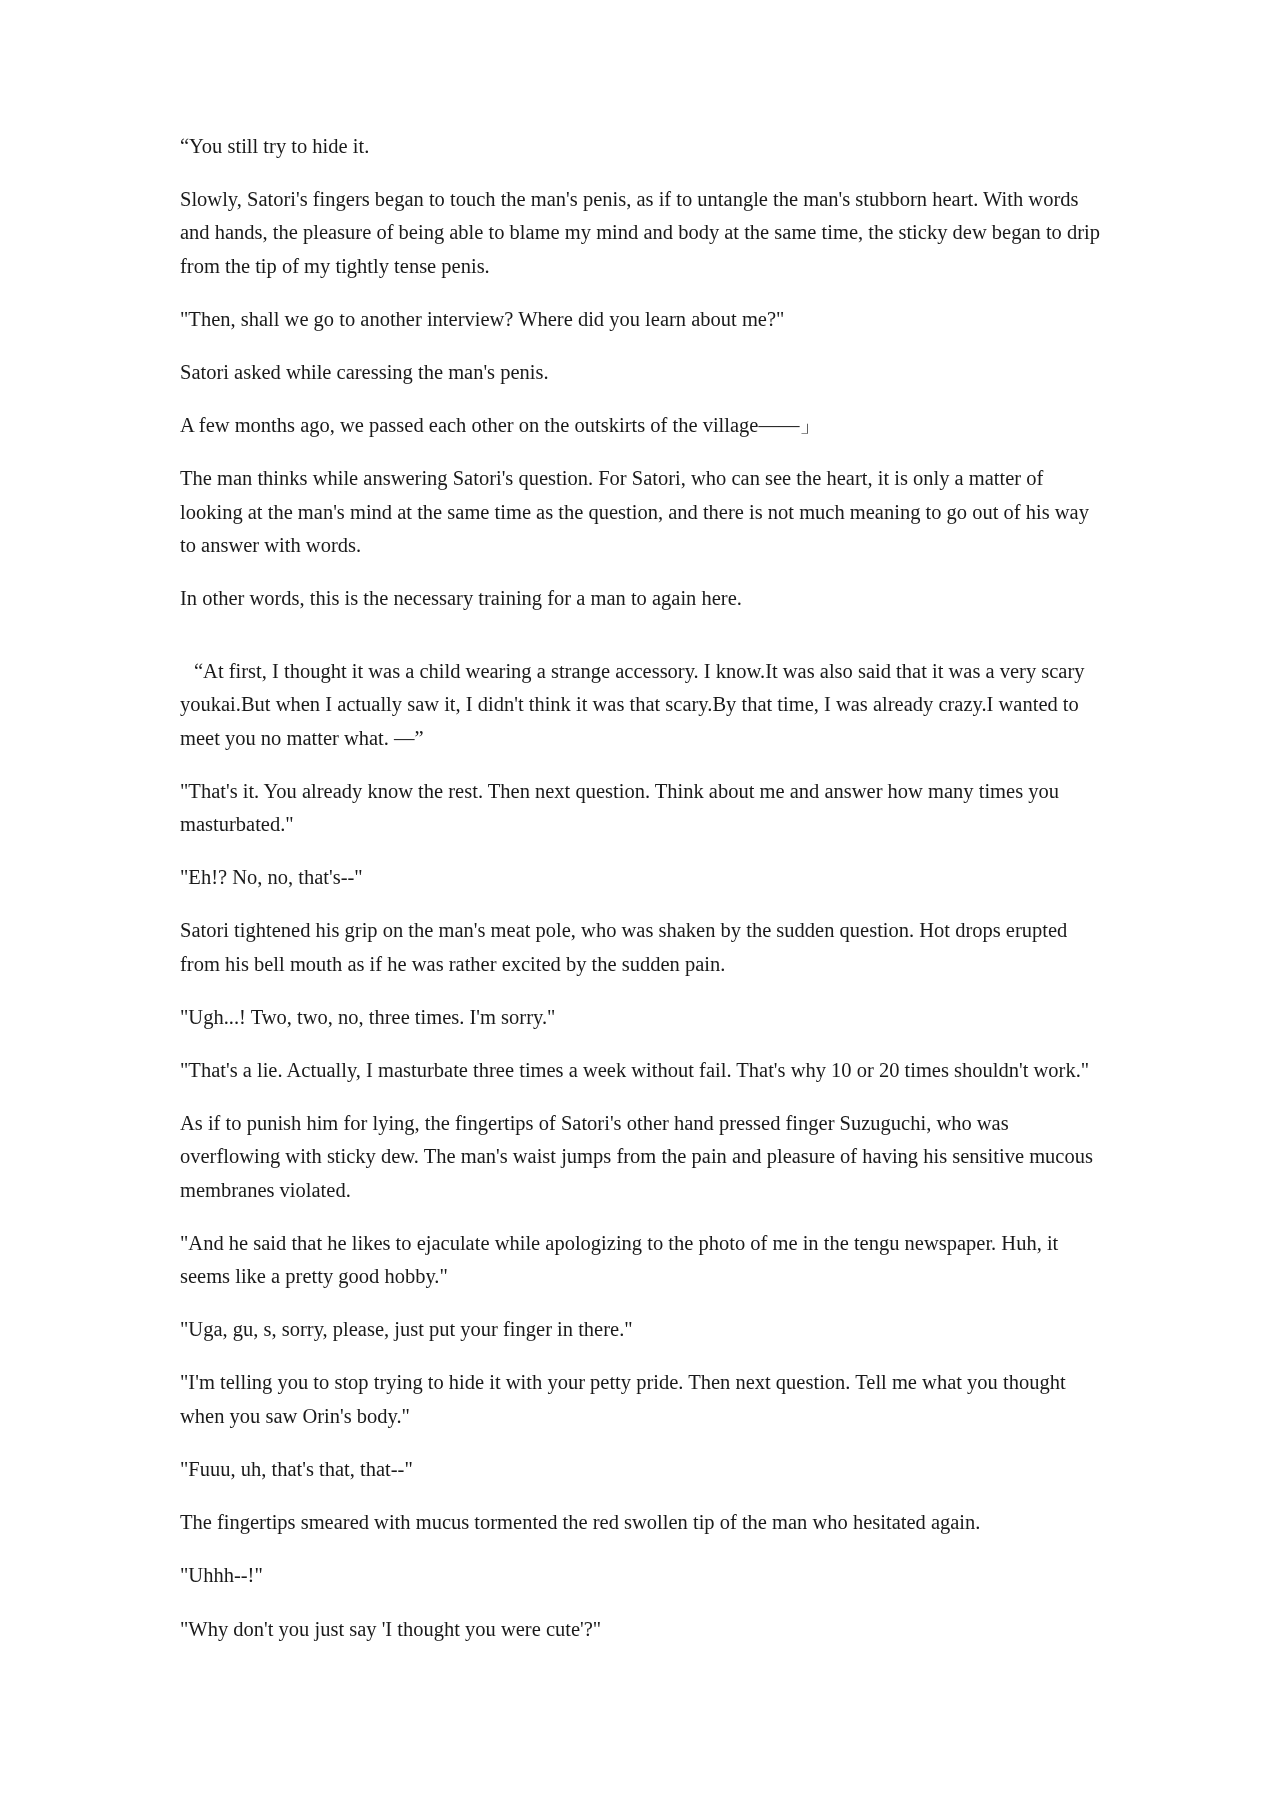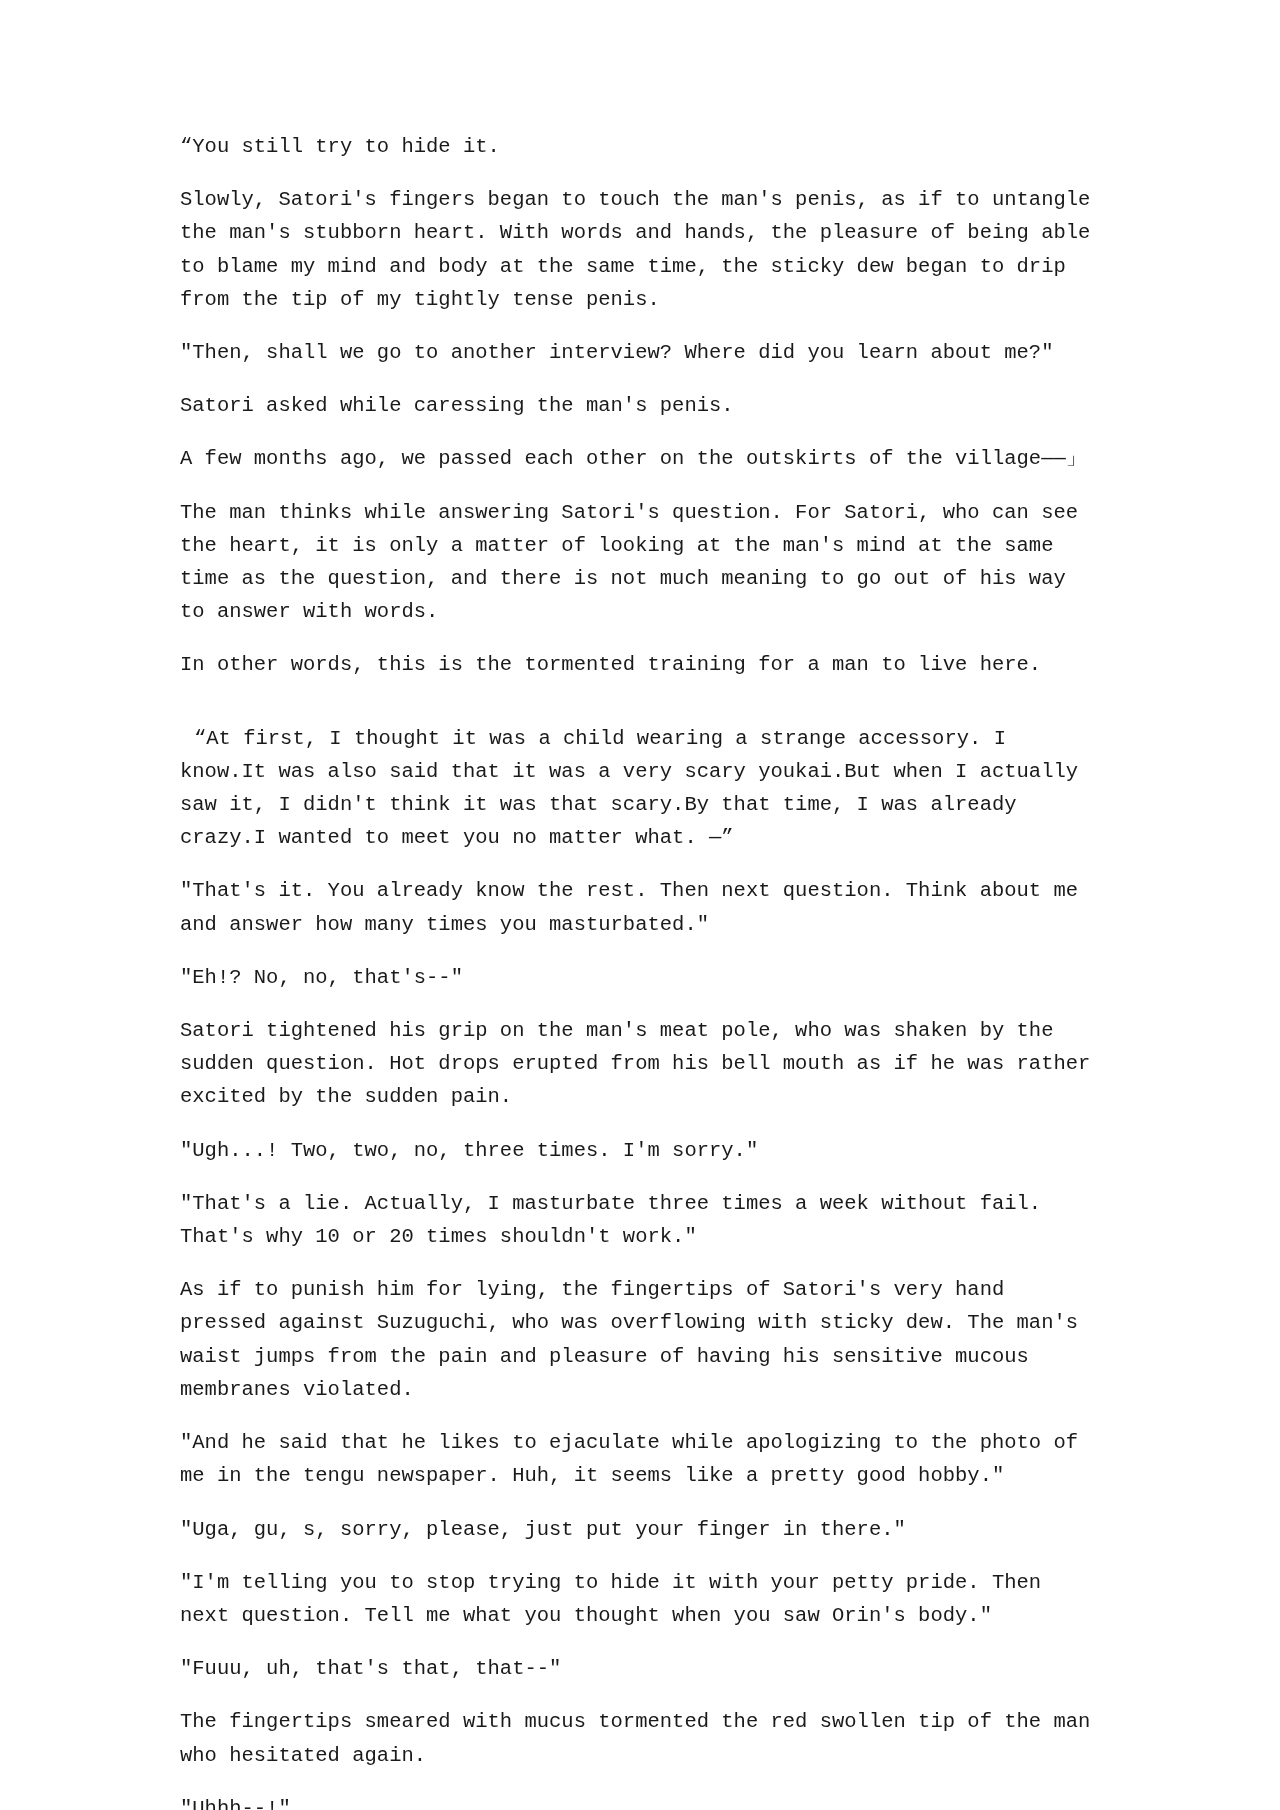--- a/index.html
+++ b/index.html
@@ -17,21 +17,21 @@
     min-height: 1810px;
     box-sizing: border-box;
     padding: 130px 180px 60px 180px;
     background: #ffffff;
   }
   .doc-body {
     width: 920px;
     margin: 0;
   }
   .para {
-    font-family: Liberation Mono, monospace;
+    font-family: Liberation Serif, serif;
     font-size: 20.5px;
     line-height: 1.62;
     color: #1a1a1a;
     margin: 0 0 20px 0;
     text-align: left;
     white-space: pre-wrap;
   }
   .para.indent {
     text-indent: 14px;
     margin-top: 40px;
@@ -41,28 +41,28 @@
 <body>
 
 <div class="page">
   <div class="doc-body" id="doc-body">
       <p class="para">“You still try to hide it.</p>
       <p class="para">Slowly, Satori's fingers began to touch the man's penis, as if to untangle the man's stubborn heart. With words and hands, the pleasure of being able to blame my mind and body at the same time, the sticky dew began to drip from the tip of my tightly tense penis.</p>
       <p class="para">"Then, shall we go to another interview? Where did you learn about me?"</p>
       <p class="para">Satori asked while caressing the man's penis.</p>
       <p class="para">A few months ago, we passed each other on the outskirts of the village——」</p>
       <p class="para">The man thinks while answering Satori's question. For Satori, who can see the heart, it is only a matter of looking at the man's mind at the same time as the question, and there is not much meaning to go out of his way to answer with words.</p>
-      <p class="para">In other words, this is the tormented training for a man to live here.</p>
+      <p class="para">In other words, this is the necessary training for a man to again here.</p>
       <p class="para indent">“At first, I thought it was a child wearing a strange accessory. I know.It was also said that it was a very scary youkai.But when I actually saw it, I didn't think it was that scary.By that time, I was already crazy.I wanted to meet you no matter what. —”</p>
       <p class="para">"That's it. You already know the rest. Then next question. Think about me and answer how many times you masturbated."</p>
       <p class="para">"Eh!? No, no, that's--"</p>
       <p class="para">Satori tightened his grip on the man's meat pole, who was shaken by the sudden question. Hot drops erupted from his bell mouth as if he was rather excited by the sudden pain.</p>
       <p class="para">"Ugh...! Two, two, no, three times. I'm sorry."</p>
       <p class="para">"That's a lie. Actually, I masturbate three times a week without fail. That's why 10 or 20 times shouldn't work."</p>
-      <p class="para">As if to punish him for lying, the fingertips of Satori's very hand pressed against Suzuguchi, who was overflowing with sticky dew. The man's waist jumps from the pain and pleasure of having his sensitive mucous membranes violated.</p>
+      <p class="para">As if to punish him for lying, the fingertips of Satori's other hand pressed finger Suzuguchi, who was overflowing with sticky dew. The man's waist jumps from the pain and pleasure of having his sensitive mucous membranes violated.</p>
       <p class="para">"And he said that he likes to ejaculate while apologizing to the photo of me in the tengu newspaper. Huh, it seems like a pretty good hobby."</p>
       <p class="para">"Uga, gu, s, sorry, please, just put your finger in there."</p>
       <p class="para">"I'm telling you to stop trying to hide it with your petty pride. Then next question. Tell me what you thought when you saw Orin's body."</p>
       <p class="para">"Fuuu, uh, that's that, that--"</p>
       <p class="para">The fingertips smeared with mucus tormented the red swollen tip of the man who hesitated again.</p>
       <p class="para">"Uhhh--!"</p>
       <p class="para">"Why don't you just say 'I thought you were cute'?"</p>
     </div>
 </div>
 

